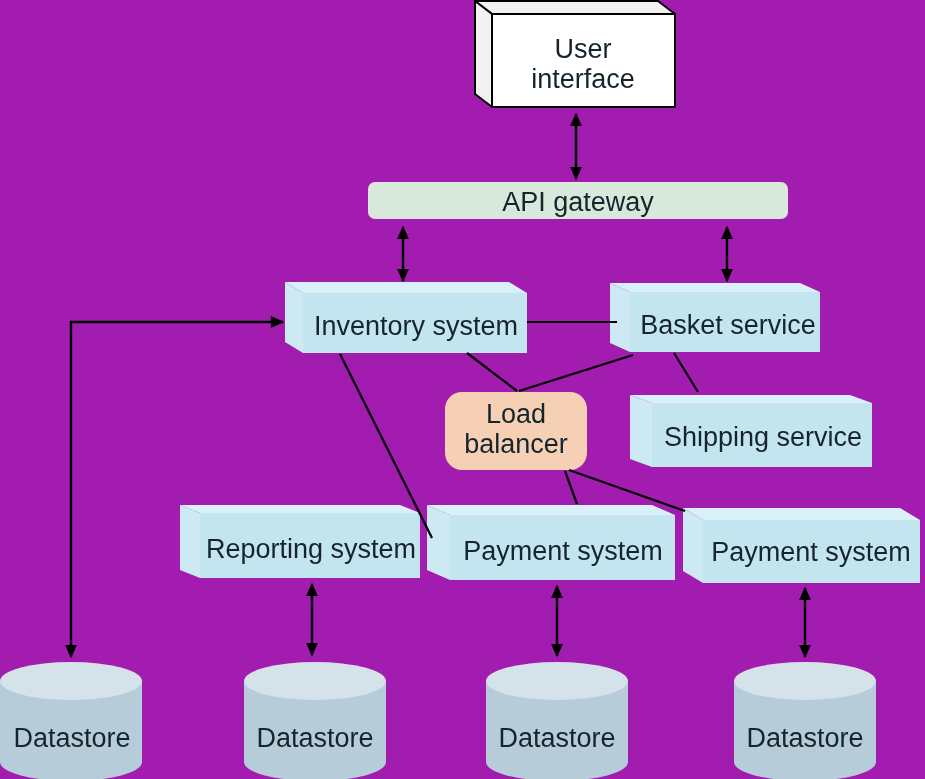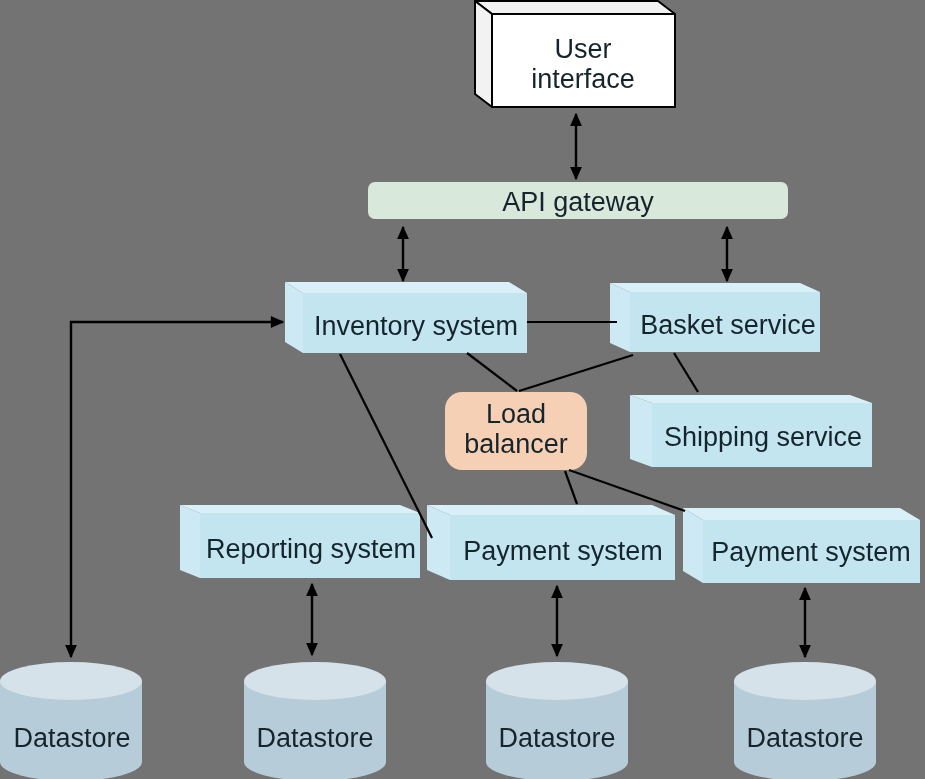--- a/index.html
+++ b/index.html
@@ -4,21 +4,21 @@
 <style>
   html, body {
     margin: 0;
     padding: 0;
     background: #ffffff;
   }
   .canvas {
     width: 925px;
     height: 779px;
     position: relative;
-    background: #737373;
+    background: #a21caf;
     overflow: hidden;
   }
   svg {
     display: block;
   }
   .lbl {
     font-family: "Liberation Sans", "DejaVu Sans", sans-serif;
     font-size: 27px;
   }
 </style>

